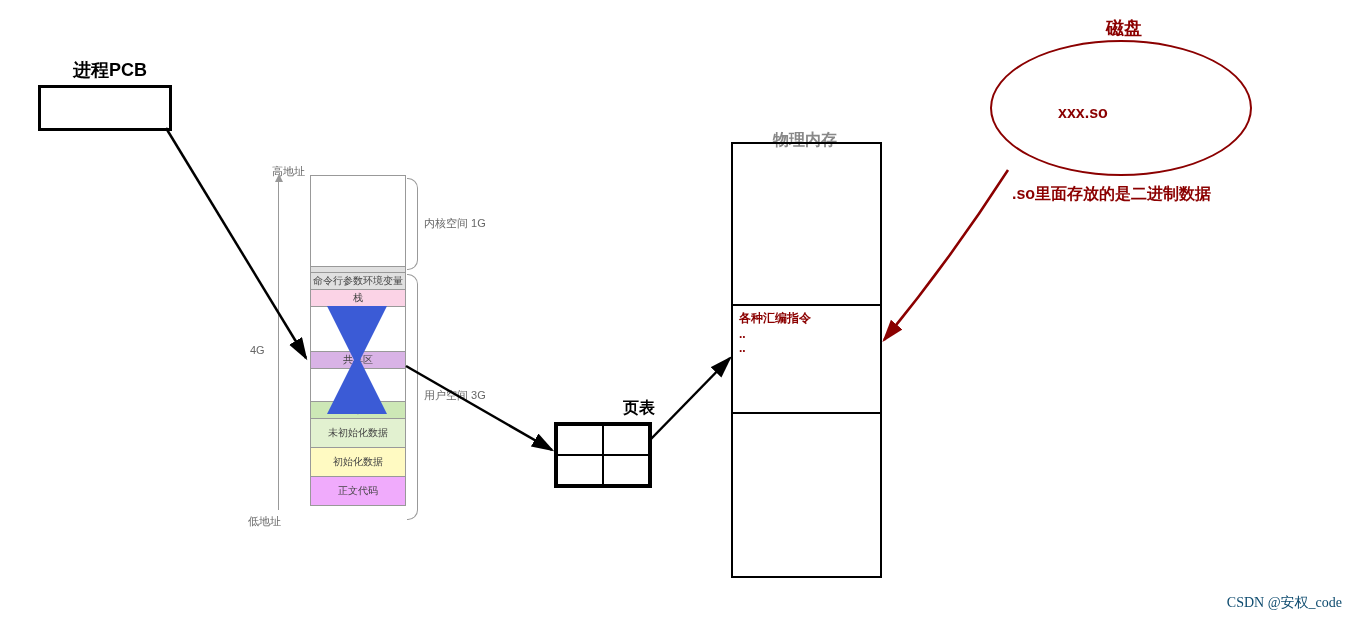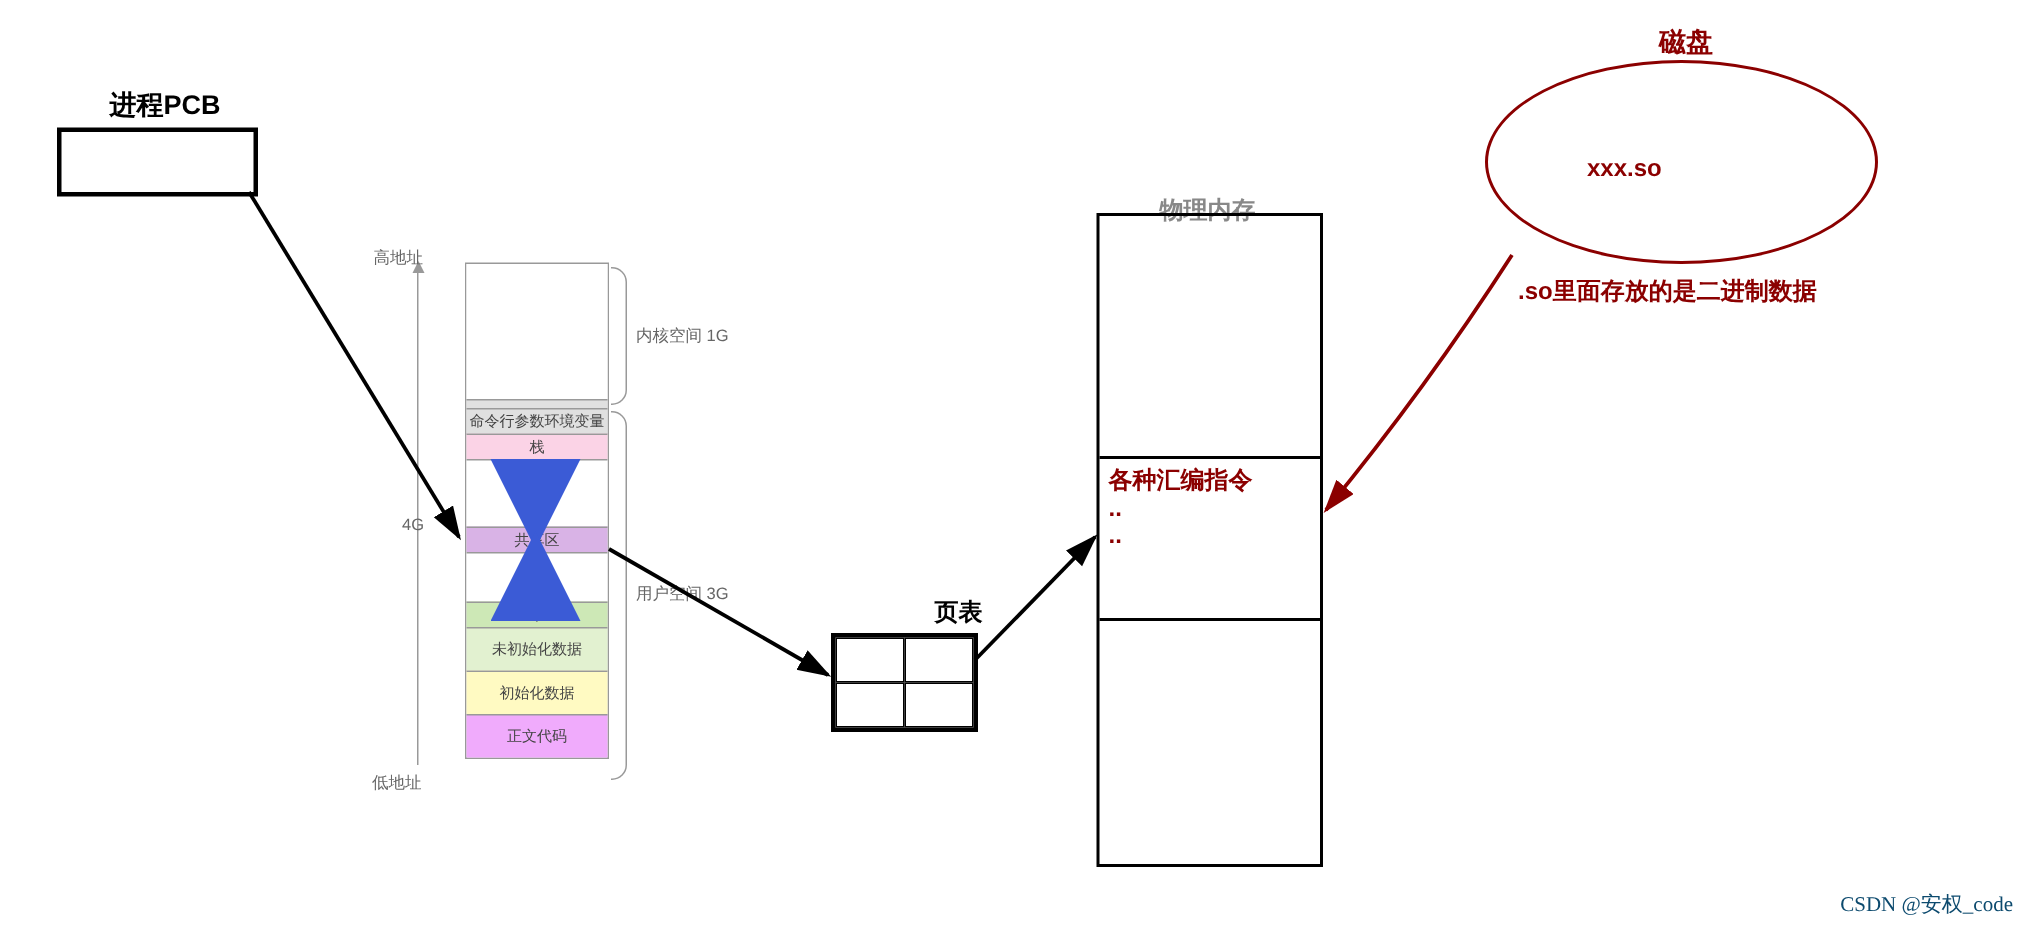--- a/index.html
+++ b/index.html
@@ -118,21 +118,21 @@
     width: 147px;
     height: 432px;
     border: 2px solid #000;
     display: flex;
     flex-direction: column;
   }
   #phys-mem .pm-row {
     border-bottom: 2px solid #000;
   }
   #phys-mem .pm-top   { flex: 0 0 160px; }
-  #phys-mem .pm-mid   { flex: 0 0 98px; padding: 4px 6px; font-size: 16px; font-weight: 700; color: #8b0000; }
+  #phys-mem .pm-mid   { flex: 0 0 98px; padding: 4px 6px; font-size: 12px; font-weight: 700; color: #8b0000; }
   #phys-mem .pm-bot   { flex: 1; border-bottom: none; }
   
   #disk-ellipse {
     position: absolute;
     left: 990px;
     top: 40px;
     width: 258px;
     height: 132px;
     border: 2px solid #8b0000;
     border-radius: 50%;
@@ -165,23 +165,23 @@
     pointer-events: none;
   }
 </style>
 </head>
 <body>
 
 <div class="label bold" style="left:73px; top:58px; font-size:18px;">进程PCB</div>
 <div id="pcb-box" class="box"></div>
 
 <div id="addr-arrow"></div>
-<div class="label small" style="left:249px; top:164px;">高地址</div>
+<div class="label small" style="left:272px; top:164px;">高地址</div>
 <div class="label small" style="left:248px; top:514px;">低地址</div>
-<div class="label small" style="left:250px; top:344px;margin-left:18px;">4G</div>
+<div class="label small" style="left:250px; top:344px;">4G</div>
 
 <div id="mem-layout">
   <div class="row r-kernel"></div>
   <div class="row r-spacer"></div>
   <div class="row r-cmd">命令行参数环境变量</div>
   <div class="row r-stack">栈</div>
   <div class="row r-gap1"></div>
   <div class="row r-shared">共享区</div>
   <div class="row r-gap2"></div>
   <div class="row r-heap">堆</div>

